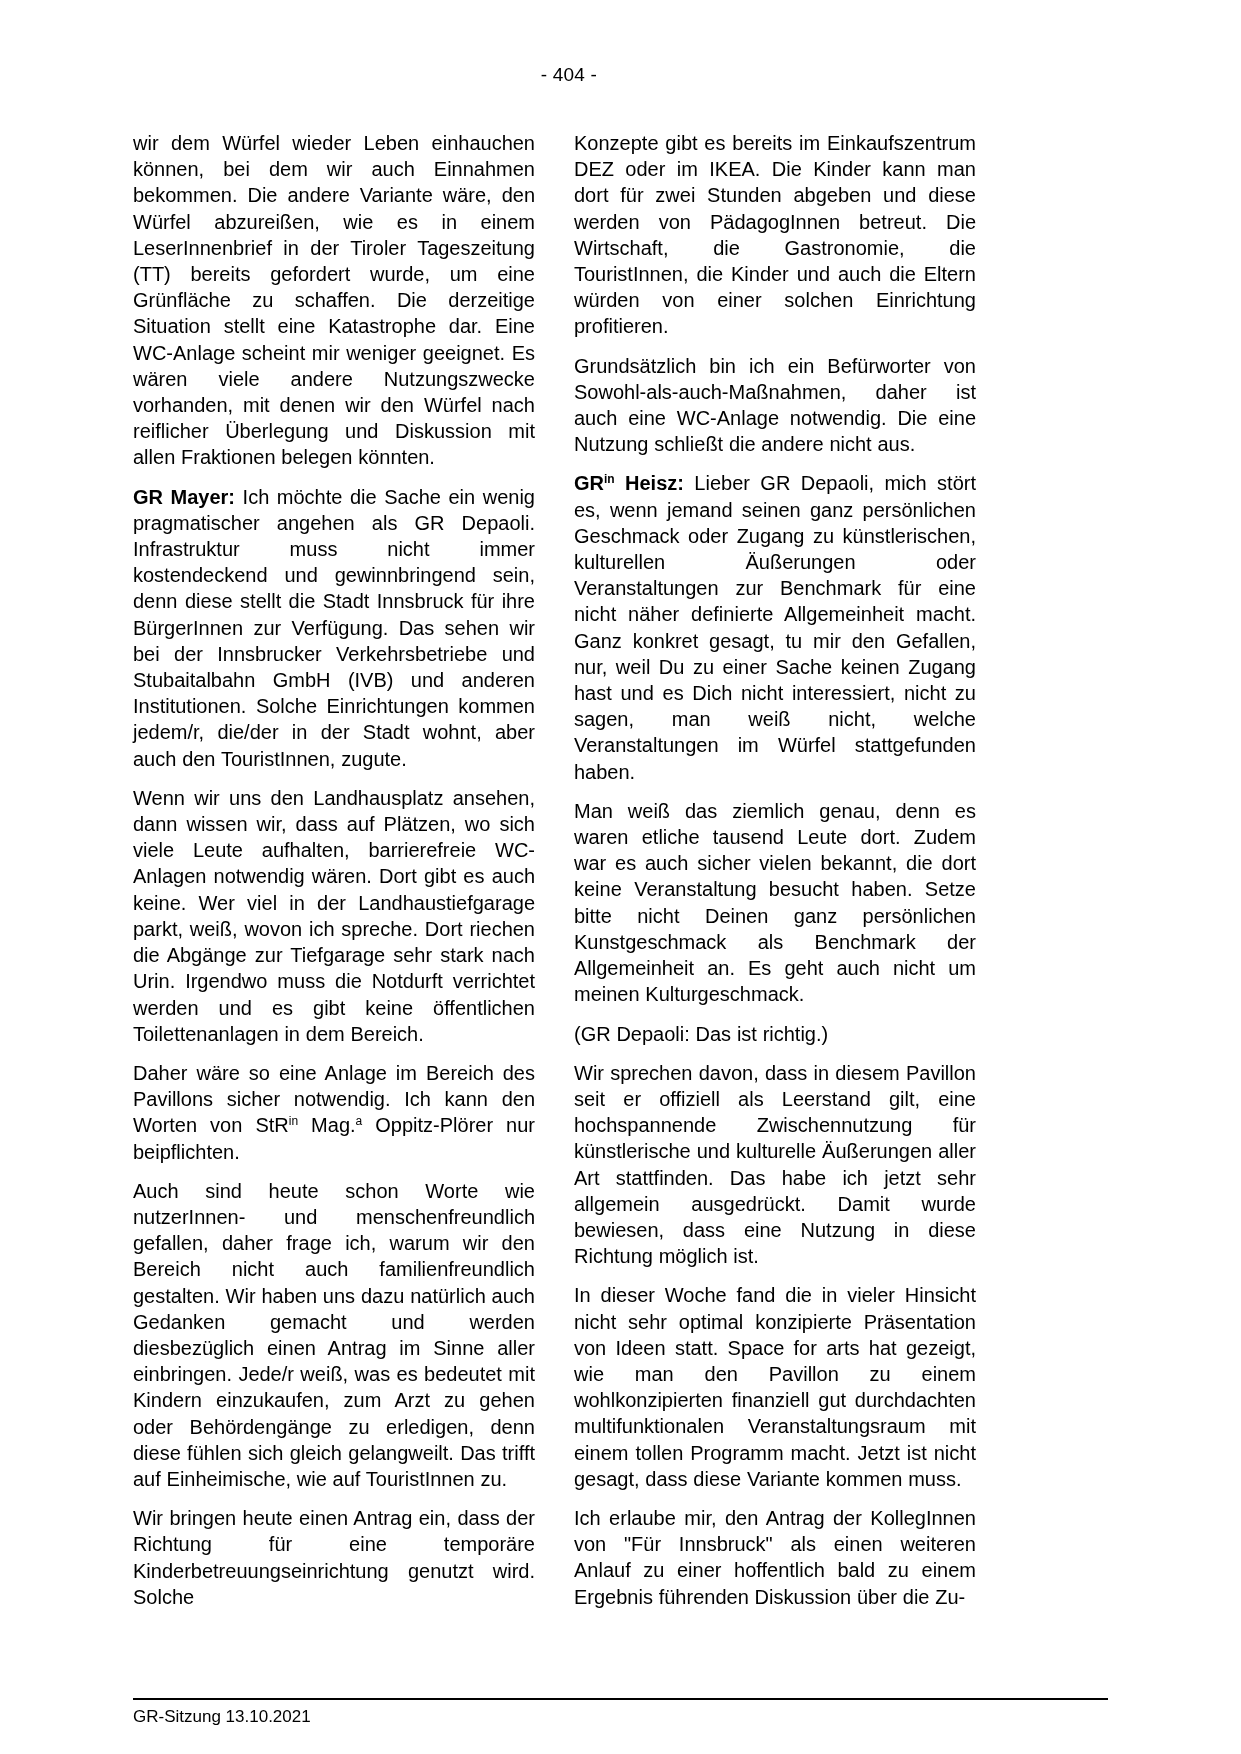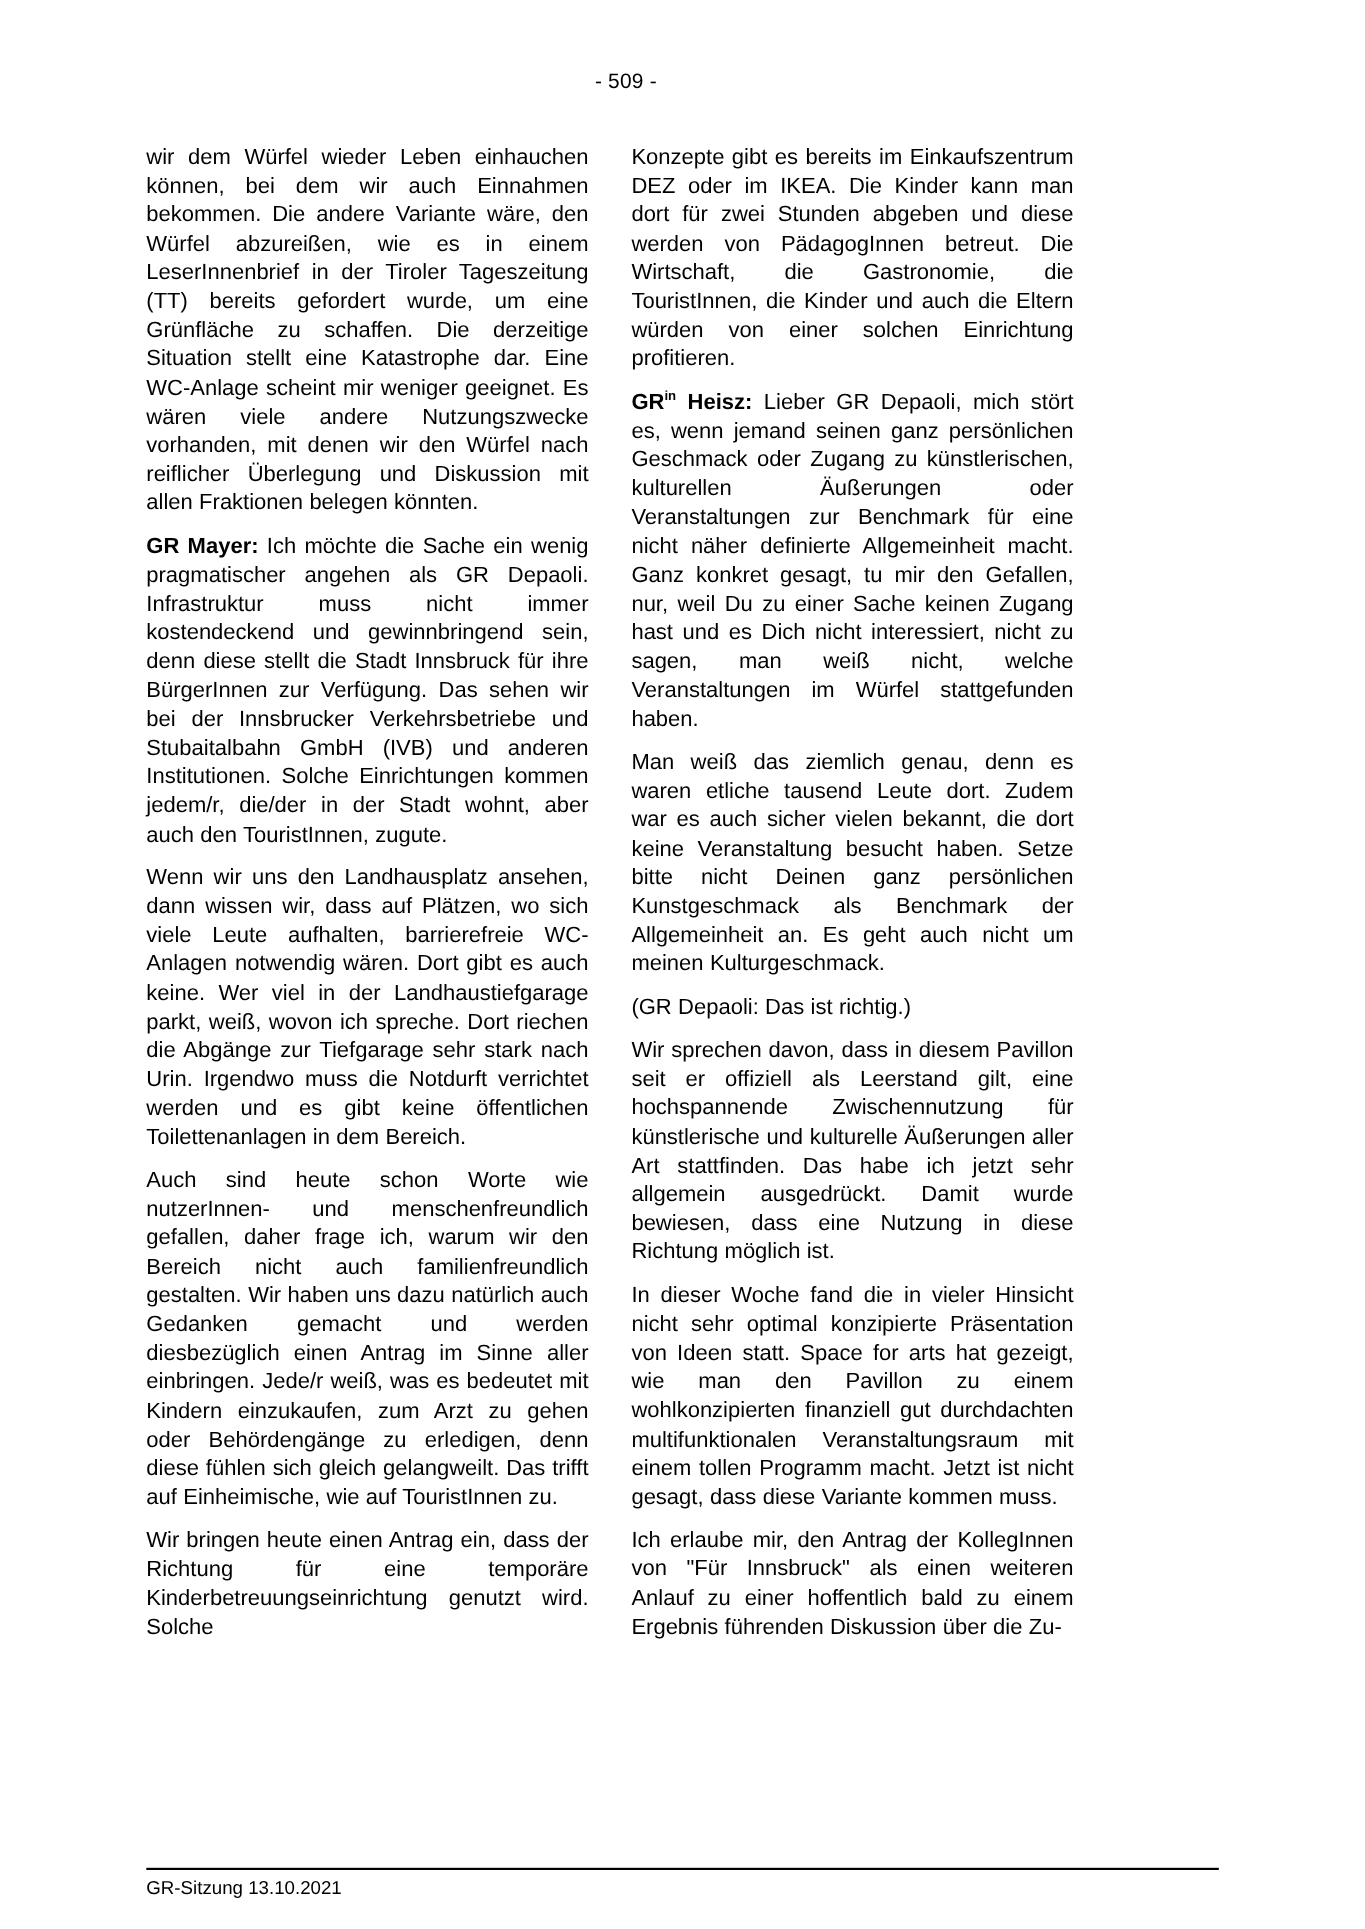--- a/index.html
+++ b/index.html
@@ -66,32 +66,34 @@
   }
   .footer-text {
     margin-top: 7px;
     font-size: 17px;
   }
 </style>
 </head>
 <body>
 
 <div class="page">
-  <div class="page-number">- 509 -</div>
+  <div class="page-number">- 404 -</div>
 
   <div class="columns">
     <div class="col" id="col-left">
         <p class="para"><span>wir dem Würfel wieder Leben einhauchen können, bei dem wir auch Einnahmen bekommen. Die andere Variante wäre, den Würfel abzureißen, wie es in einem LeserInnenbrief in der Tiroler Tageszeitung (TT) bereits gefordert wurde, um eine Grünfläche zu schaffen. Die derzeitige Situation stellt eine Katastrophe dar. Eine WC-Anlage scheint mir weniger geeignet. Es wären viele andere Nutzungszwecke vorhanden, mit denen wir den Würfel nach reiflicher Überlegung und Diskussion mit allen Fraktionen belegen könnten.</span></p>
         <p class="para"><b><span>GR Mayer:</span></b><span> Ich möchte die Sache ein wenig pragmatischer angehen als GR Depaoli. Infrastruktur muss nicht immer kostendeckend und gewinnbringend sein, denn diese stellt die Stadt Innsbruck für ihre BürgerInnen zur Verfügung. Das sehen wir bei der Innsbrucker Verkehrsbetriebe und Stubaitalbahn GmbH (IVB) und anderen Institutionen. Solche Einrichtungen kommen jedem/r, die/der in der Stadt wohnt, aber auch den TouristInnen, zugute.</span></p>
         <p class="para"><span>Wenn wir uns den Landhausplatz ansehen, dann wissen wir, dass auf Plätzen, wo sich viele Leute aufhalten, barrierefreie WC-Anlagen notwendig wären. Dort gibt es auch keine. Wer viel in der Landhaustiefgarage parkt, weiß, wovon ich spreche. Dort riechen die Abgänge zur Tiefgarage sehr stark nach Urin. Irgendwo muss die Notdurft verrichtet werden und es gibt keine öffentlichen Toilettenanlagen in dem Bereich.</span></p>
+        <p class="para"><span>Daher wäre so eine Anlage im Bereich des Pavillons sicher notwendig. Ich kann den Worten von StR</span><sup>in</sup><span> Mag.</span><sup>a</sup><span> Oppitz-Plörer nur beipflichten.</span></p>
         <p class="para"><span>Auch sind heute schon Worte wie nutzerInnen- und menschenfreundlich gefallen, daher frage ich, warum wir den Bereich nicht auch familienfreundlich gestalten. Wir haben uns dazu natürlich auch Gedanken gemacht und werden diesbezüglich einen Antrag im Sinne aller einbringen. Jede/r weiß, was es bedeutet mit Kindern einzukaufen, zum Arzt zu gehen oder Behördengänge zu erledigen, denn diese fühlen sich gleich gelangweilt. Das trifft auf Einheimische, wie auf TouristInnen zu.</span></p>
         <p class="para"><span>Wir bringen heute einen Antrag ein, dass der Richtung für eine temporäre Kinderbetreuungseinrichtung genutzt wird. Solche</span></p>
       </div>
     <div class="col" id="col-right">
         <p class="para"><span>Konzepte gibt es bereits im Einkaufszentrum DEZ oder im IKEA. Die Kinder kann man dort für zwei Stunden abgeben und diese werden von PädagogInnen betreut. Die Wirtschaft, die Gastronomie, die TouristInnen, die Kinder und auch die Eltern würden von einer solchen Einrichtung profitieren.</span></p>
+        <p class="para"><span>Grundsätzlich bin ich ein Befürworter von Sowohl-als-auch-Maßnahmen, daher ist auch eine WC-Anlage notwendig. Die eine Nutzung schließt die andere nicht aus.</span></p>
         <p class="para"><b><span>GR</span></b><b><sup>in</sup></b><b><span> Heisz:</span></b><span> Lieber GR Depaoli, mich stört es, wenn jemand seinen ganz persönlichen Geschmack oder Zugang zu künstlerischen, kulturellen Äußerungen oder Veranstaltungen zur Benchmark für eine nicht näher definierte Allgemeinheit macht. Ganz konkret gesagt, tu mir den Gefallen, nur, weil Du zu einer Sache keinen Zugang hast und es Dich nicht interessiert, nicht zu sagen, man weiß nicht, welche Veranstaltungen im Würfel stattgefunden haben.</span></p>
         <p class="para"><span>Man weiß das ziemlich genau, denn es waren etliche tausend Leute dort. Zudem war es auch sicher vielen bekannt, die dort keine Veranstaltung besucht haben. Setze bitte nicht Deinen ganz persönlichen Kunstgeschmack als Benchmark der Allgemeinheit an. Es geht auch nicht um meinen Kulturgeschmack.</span></p>
         <p class="para"><span>(GR Depaoli: Das ist richtig.)</span></p>
         <p class="para"><span>Wir sprechen davon, dass in diesem Pavillon seit er offiziell als Leerstand gilt, eine hochspannende Zwischennutzung für künstlerische und kulturelle Äußerungen aller Art stattfinden. Das habe ich jetzt sehr allgemein ausgedrückt. Damit wurde bewiesen, dass eine Nutzung in diese Richtung möglich ist.</span></p>
         <p class="para"><span>In dieser Woche fand die in vieler Hinsicht nicht sehr optimal konzipierte Präsentation von Ideen statt. Space for arts hat gezeigt, wie man den Pavillon zu einem wohlkonzipierten finanziell gut durchdachten multifunktionalen Veranstaltungsraum mit einem tollen Programm macht. Jetzt ist nicht gesagt, dass diese Variante kommen muss.</span></p>
         <p class="para"><span>Ich erlaube mir, den Antrag der KollegInnen von "Für Innsbruck" als einen weiteren Anlauf zu einer hoffentlich bald zu einem Ergebnis führenden Diskussion über die Zu-</span></p>
       </div>
   </div>
 
   <div class="footer">

